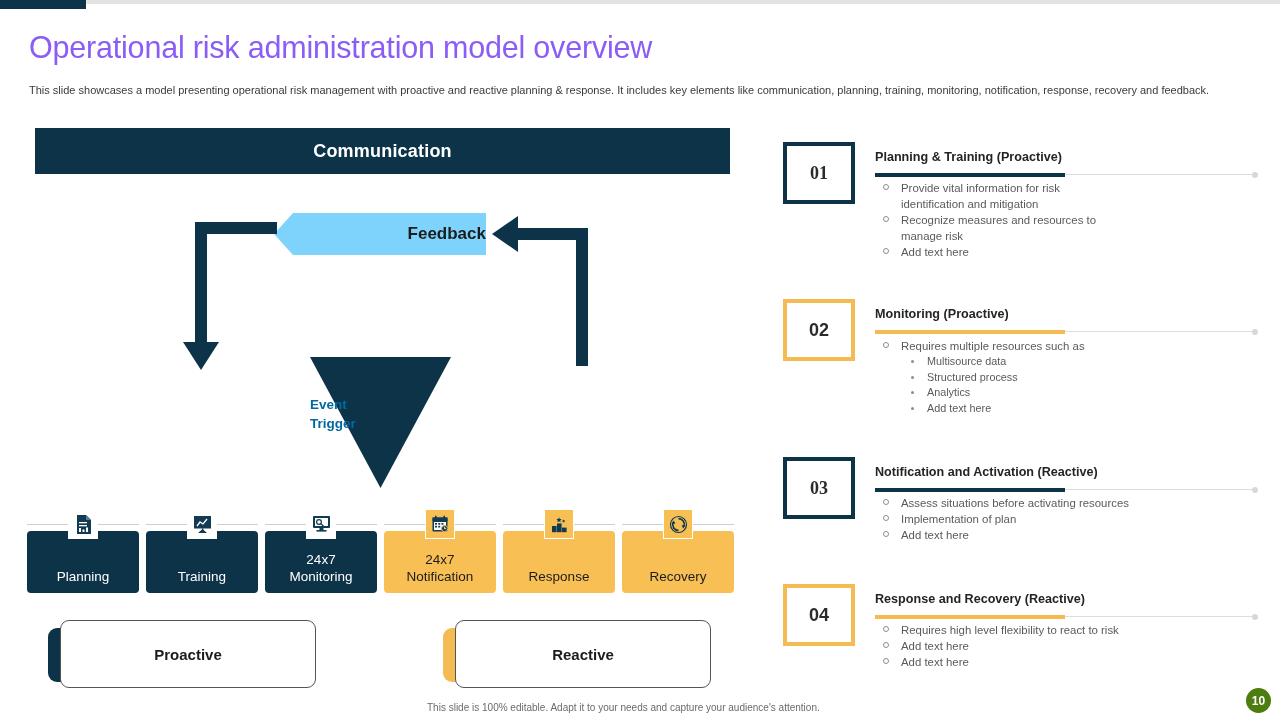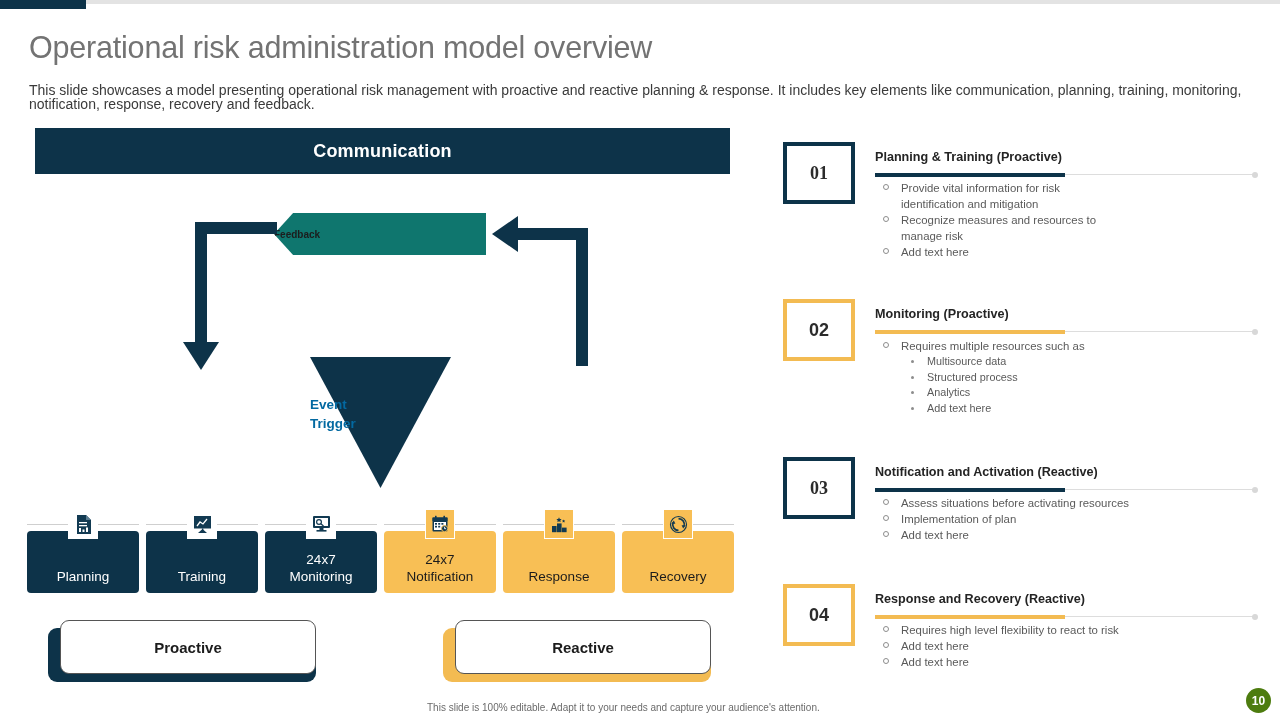--- a/index.html
+++ b/index.html
@@ -11,42 +11,42 @@
   }
   #slide { position: relative; width: 1280px; height: 720px; background: #fff; }
 
   
   .top-rule { position: absolute; top: 0; left: 0; width: 1280px; height: 4px; background: #e3e3e3; }
   .top-accent { position: absolute; top: 0; left: 0; width: 86px; height: 9px; background: #0d3349; }
 
   
   .page-title {
     position: absolute; left: 29px; top: 30px;
-    font-size: 30.5px; font-weight: 400; color: #737373;
+    font-size: 30.5px; font-weight: 400; color: #8b5cf6;
     letter-spacing: -0.2px; white-space: nowrap;
   }
   .subtitle {
     position: absolute; left: 29px; top: 84px; width: 1216px;
-    font-size: 14px; line-height: 13.5px; color: #3a3a3a;
+    font-size: 11px; line-height: 13.5px; color: #3a3a3a;
   }
 
   
   .comm-bar {
     position: absolute; left: 35px; top: 128px; width: 695px; height: 46px;
     background: #0d3349; color: #fff;
     display: flex; align-items: center; justify-content: center;
     font-size: 18px; font-weight: bold; letter-spacing: .2px;
   }
 
   .feedback {
     position: absolute; left: 274px; top: 213px; width: 212px; height: 42px;
-    background: #0f766e;
+    background: #7dd3fc;
     clip-path: polygon(0% 50%, 9% 0%, 100% 0%, 100% 100%, 9% 100%);
-    display: flex; align-items: center; justify-content: flex-start;
-    font-size: 10px; font-weight: bold; color: #1c1c1c;
+    display: flex; align-items: center; justify-content: flex-end;
+    font-size: 17px; font-weight: bold; color: #1c1c1c;
   }
 
   .arrow-svg { position: absolute; left: 0; top: 0; width: 760px; height: 720px; pointer-events: none; }
 
   .trigger {
     position: absolute; left: 310px; top: 357px; width: 141px; height: 131px;
   }
   .trigger .tri {
     position: absolute; inset: 0;
     background: #0d3349;
@@ -78,21 +78,21 @@
   .icon-tile.navy-ic { background: #fff; }
   .icon-tile.gold-ic { background: #f8bf55; border-color: #fff; }
   .icon-tile svg { display: block; }
 
   
   .pill-wrap { position: absolute; top: 620px; width: 268px; height: 62px; }
   .pill-shadow { position: absolute; left: 0; top: 8px; width: 268px; height: 54px; border-radius: 9px; }
   .pill-shadow.navy { background: #0d3349; }
   .pill-shadow.gold { background: #f3bb52; }
   .pill-face {
-    position: absolute; left: 12px; top: 0; width: 256px; height: 54px;
+    position: absolute; left: 12px; top: 0; width: 256px; height: 68px;
     background: #fff; border: 1.4px solid #555; border-radius: 9px;
     display: flex; align-items: center; justify-content: center;
     font-size: 15px; font-weight: bold; color: #1c1c1c;
   }
 
   
   .step { position: absolute; left: 783px; }
   .badge {
     position: absolute; left: 0; width: 72px; height: 62px;
     background: #fff; display: flex; align-items: center; justify-content: center;

